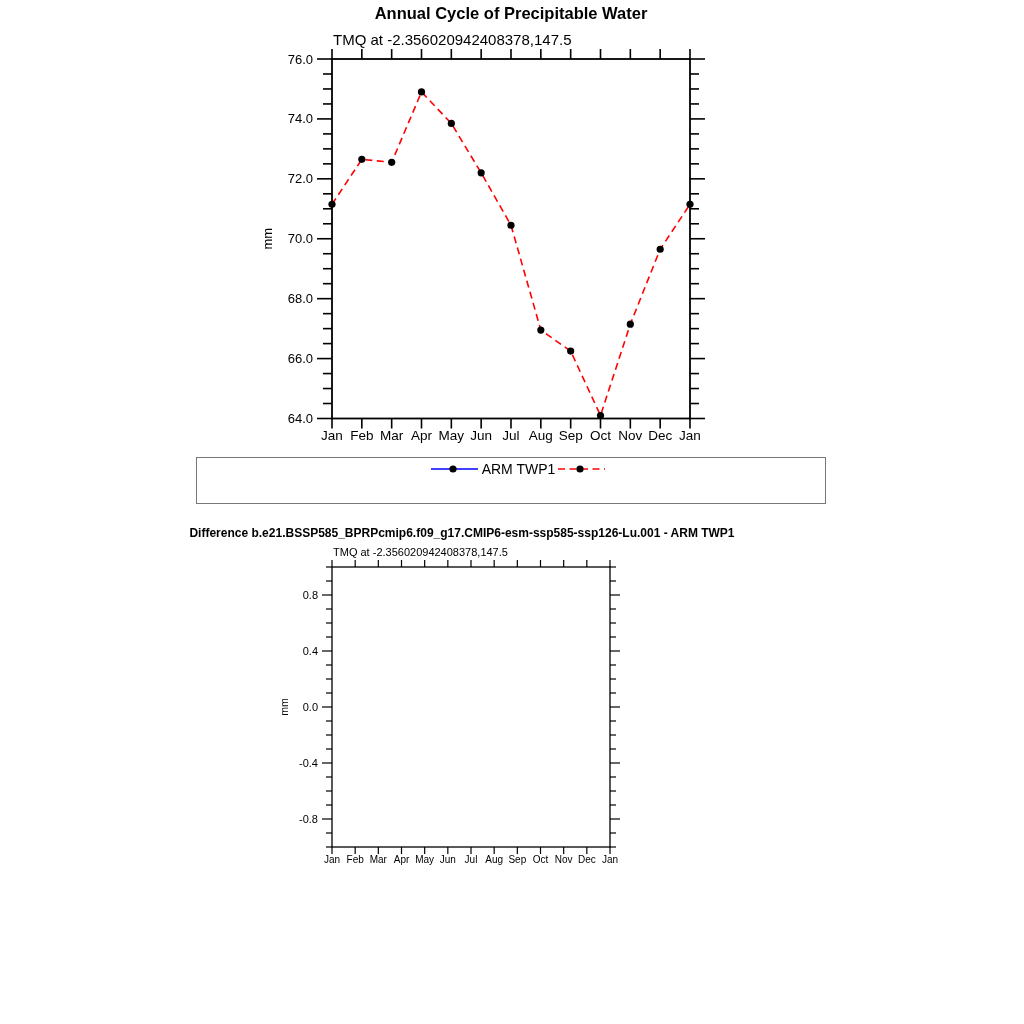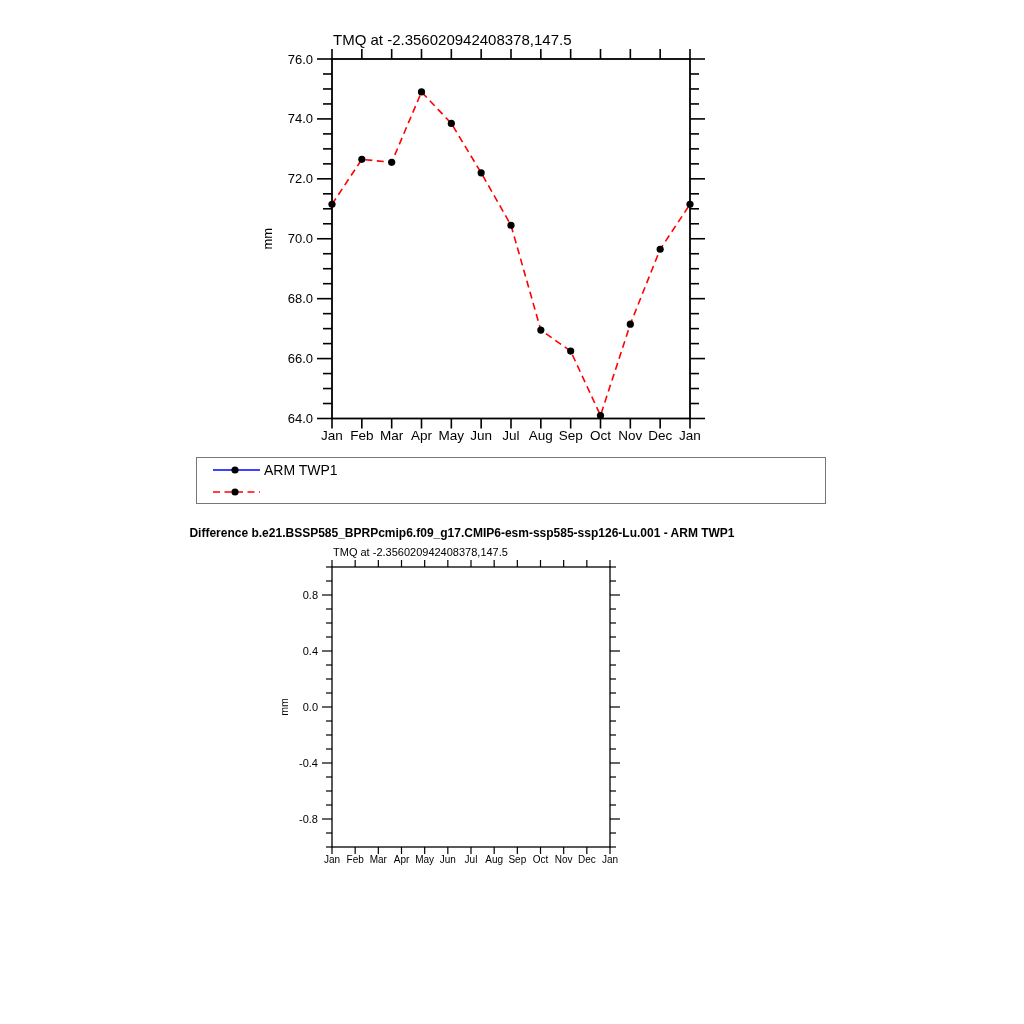--- a/index.html
+++ b/index.html
@@ -30,21 +30,21 @@
     left: 333px; top: 546px;
     font-size: 11px; color: #000000; white-space: nowrap;
   }
   #legend-box {
     left: 196px; top: 457px;
     width: 630px; height: 47px;
     border: 1px solid #777777;
     box-sizing: border-box;
     background: #ffffff;
     display: flex;
-    flex-direction: column;
+    flex-direction: row;
     justify-content: center;
     padding-left: 13px;
   }
   .legend-row {
     display: flex;
     align-items: center;
     height: 22px;
     white-space: nowrap;
   }
   .legend-row svg { flex: 0 0 auto; display: block; }
@@ -54,20 +54,21 @@
     margin-left: 2px;
     white-space: nowrap;
   }
   svg text { fill: #000000; }
 </style>
 </head>
 <body>
 
 <div id="canvas">
 
+  <div id="top-title" class="abs chart-title">Annual Cycle of Precipitable Water</div>
 
   <div id="top-subtitle" class="abs">TMQ at -2.356020942408378,147.5</div>
 
   <svg id="chart-top" class="abs" style="left:250px; top:45px;" width="480" height="412">
       <rect x="82" y="14" width="358" height="359.5" fill="none" stroke="#000000" stroke-width="1.8"></rect>
       <line x1="67" y1="373.5" x2="82" y2="373.5" stroke="#000000" stroke-width="1.6"></line>
       <line x1="440" y1="373.5" x2="455" y2="373.5" stroke="#000000" stroke-width="1.6"></line>
       <text x="63" y="378.05" text-anchor="end" font-size="13">64.0</text>
       <line x1="67" y1="313.5833333333333" x2="82" y2="313.5833333333333" stroke="#000000" stroke-width="1.6"></line>
       <line x1="440" y1="313.5833333333333" x2="455" y2="313.5833333333333" stroke="#000000" stroke-width="1.6"></line>

